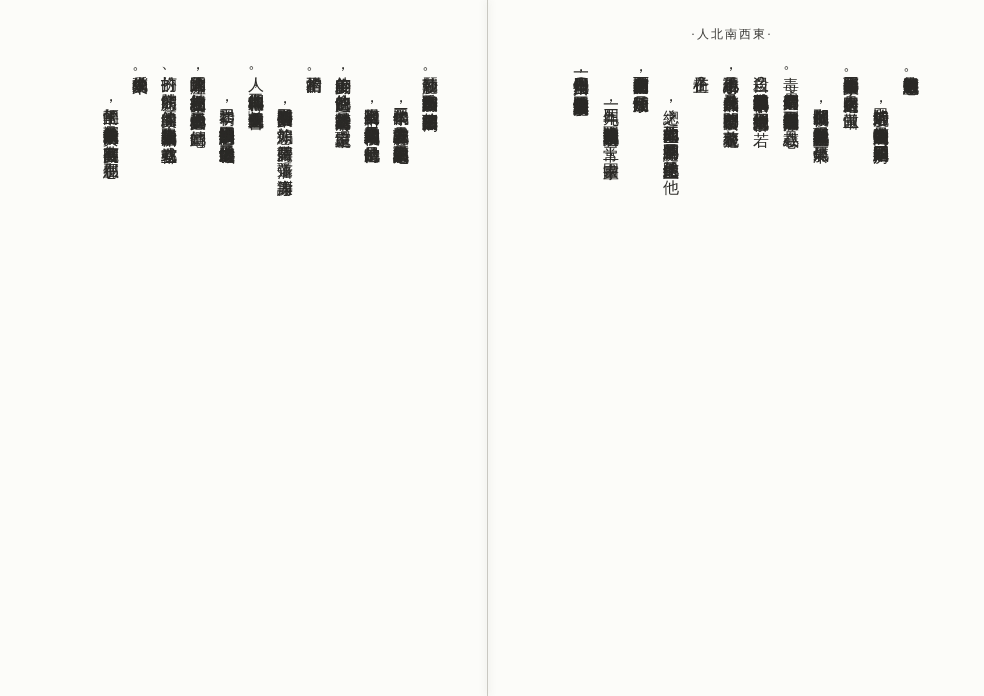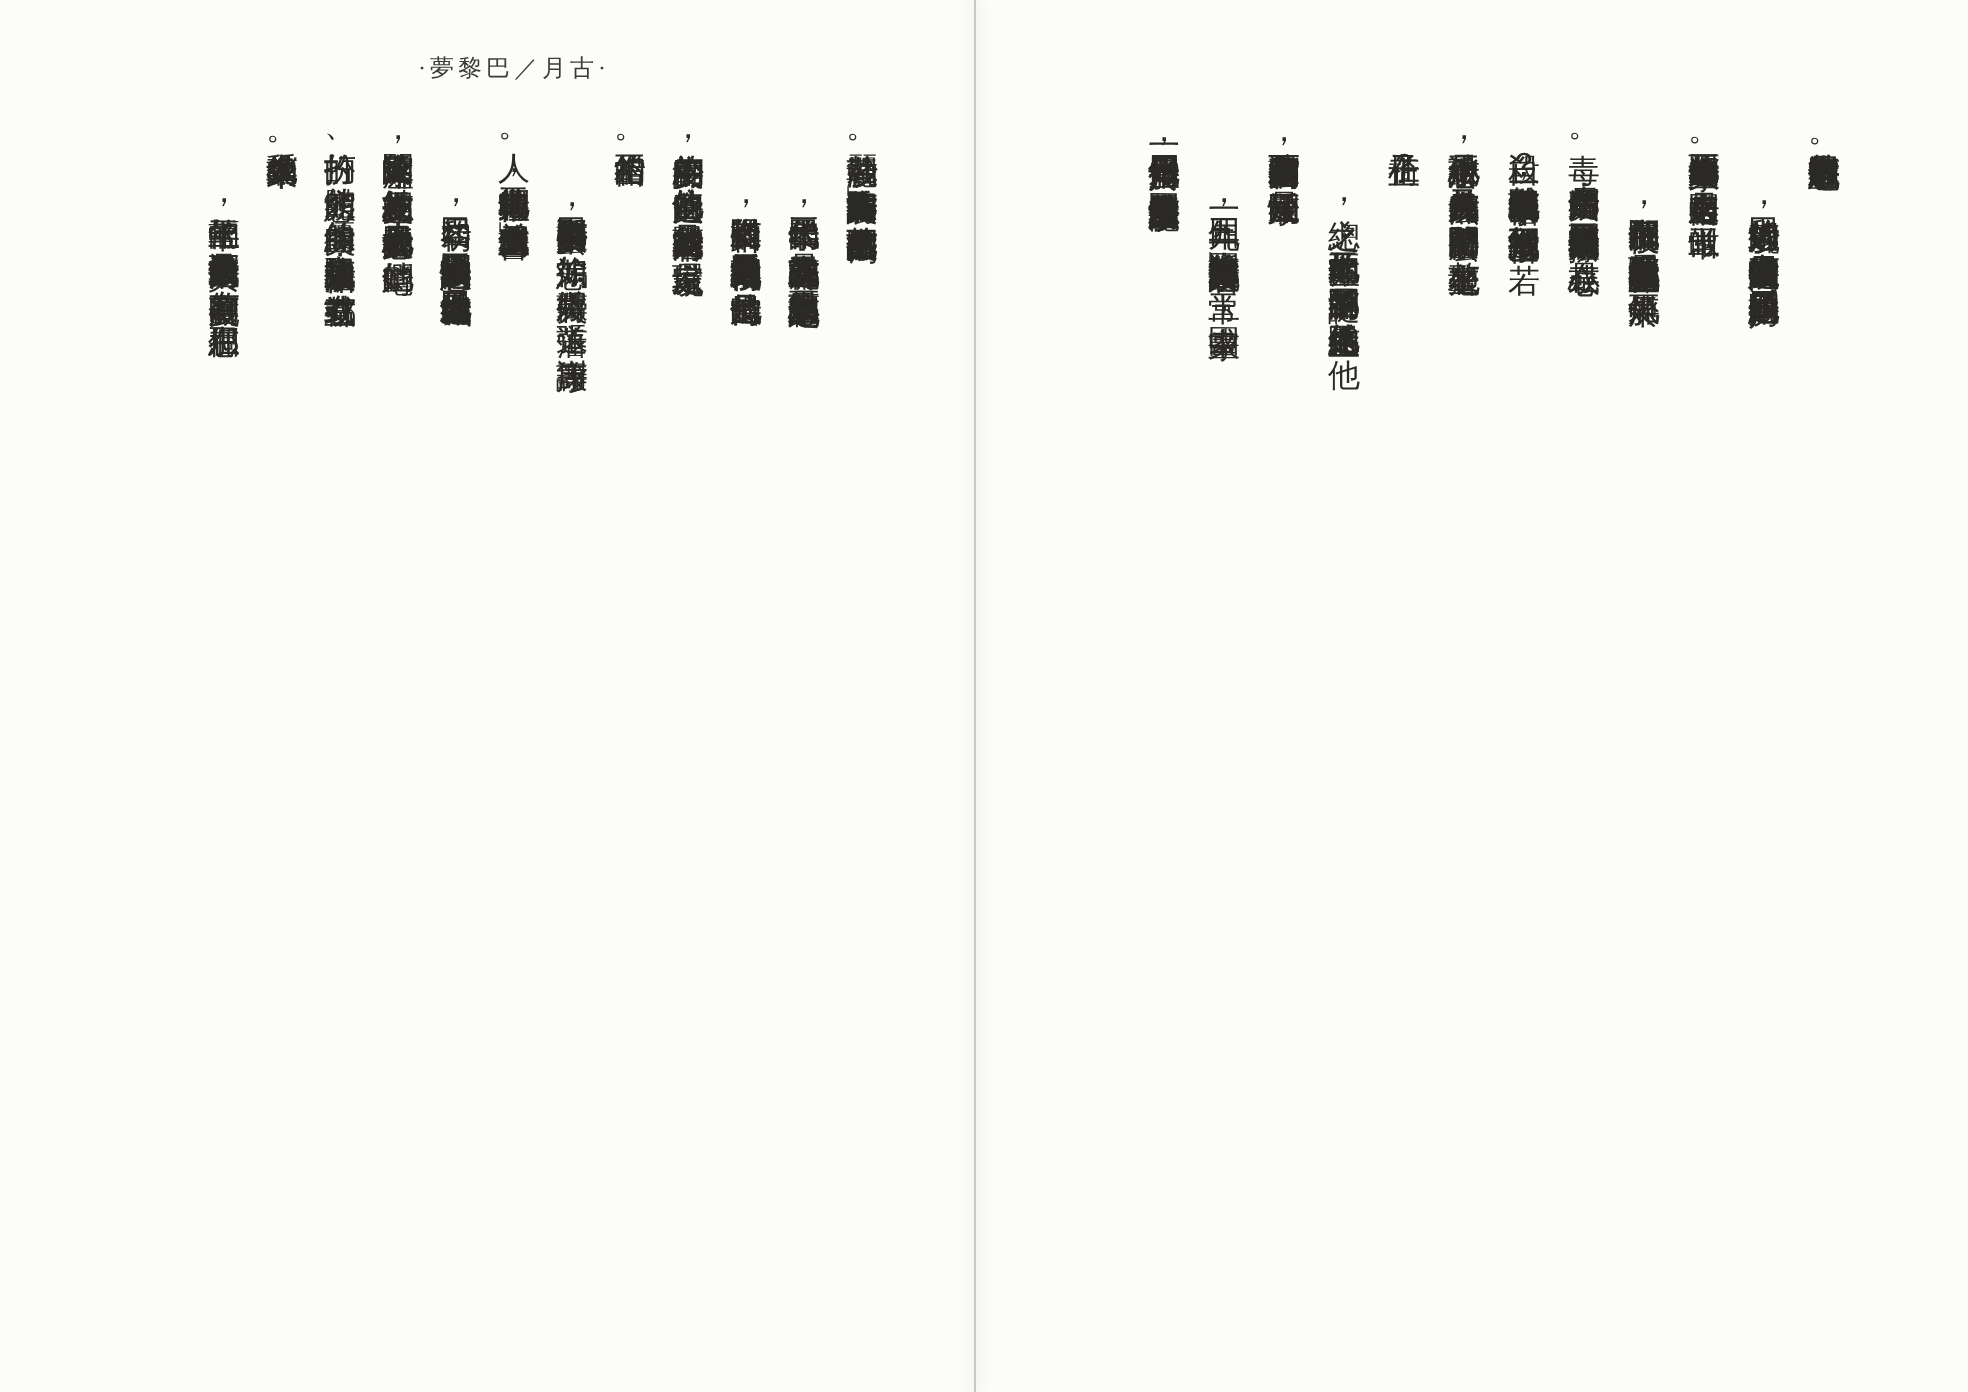--- a/index.html
+++ b/index.html
@@ -68,38 +68,38 @@
   .page-left  .folio { left: 82px; width: 330px; }
   .page-right .folio { left: 60px; width: 360px; }
 </style>
 </head>
 <body>
 
 <div class="spread">
   <div class="seam"></div>
 
   <div class="page page-right">
+    <div class="running-head">·人北南西東·</div>
     <div class="page-body">
       <div class="tcol">迴的街衢顯得近乎窒息般地沉靜。</div>
       <div class="tcol">　　巴黎近郊的沙坑街，有幢由早期修道院改建的公寓，毗連的四間房子租給四戶</div>
       <div class="tcol">比鄰而居將近三十年的畫家。房客之一是來自中國，叫做常玉。</div>
       <div class="tcol">　　就在那個沉悶的午後，鄰居發現常玉陳屍在他空寂雜亂的畫室，死於煤氣中</div>
       <div class="tcol">毒。令鄰居們費疑猜的是：常玉到底是因爲手傷未能用力將煤氣爐擦緊，或是存心</div>
       <div class="tcol">自殺？雖然以後在他的抽屜裏還發現了一柄手槍，但卻找不到片紙隻字的遺言。若</div>
       <div class="tcol">說他是不小心所致，又爲什麼在炎熱的八月天，將門窗關得那麼緊，衣著整齊地坐</div>
       <div class="tcol">在椅子上？</div>
       <div class="tcol">　　總之，常玉的死亦如他的生，都是一團解不開的謎。雖然他的生命終止了，他</div>
       <div class="tcol">遺留下來的藝術創作卻是不朽的，是一種永恆的開始。</div>
       <div class="tcol">　　一九三四年，法國出版的「當代藝術家」生平字典裏記着：常玉，中國畫家，</div>
       <div class="tcol">一九〇〇年十月十四日生於四川，曾以中國水墨所作的速寫及油畫展於秋季沙龍及</div>
     </div>
   </div>
 
   <div class="page page-left">
-    <div class="running-head">·夢黎巴／月古·</div>
     <div class="page-body">
       <div class="tcol">替勒麗沙龍。爲法文本「陶酒詩集」製作揷圖，該書的序文由伯・瓦烈熙撰寫。</div>
       <div class="tcol">　　三十年代的巴黎，是許多人夢寐遐思的花都，更是藝術家心目中的謁聖之地。</div>
       <div class="tcol">　　從有限的資料中，知道常玉大約是一九二〇年前後到了巴黎，當時的他是位風</div>
       <div class="tcol">度翩翩的美少年，依他的自費赴法，衣著且能跟得上當時的時尚看來，家庭環境是</div>
       <div class="tcol">相當不錯的。</div>
       <div class="tcol">　　那時巴黎有不少學藝術的中國人，如徐悲鴻、蔣碧微夫婦，張道藩、謝壽康等</div>
       <div class="tcol">人。常玉與他們時相往來，並成立一個畫會叫「天狗會」。</div>
       <div class="tcol">　　初居巴黎，常玉深被法國浪漫的異國情調迷惑。他愛上了古老的巴黎城街道，</div>
       <div class="tcol">閒逸的露天咖啡座，結交志趣相投的朋友，最令他心折的是巴黎的女人；她們時髦</div>

